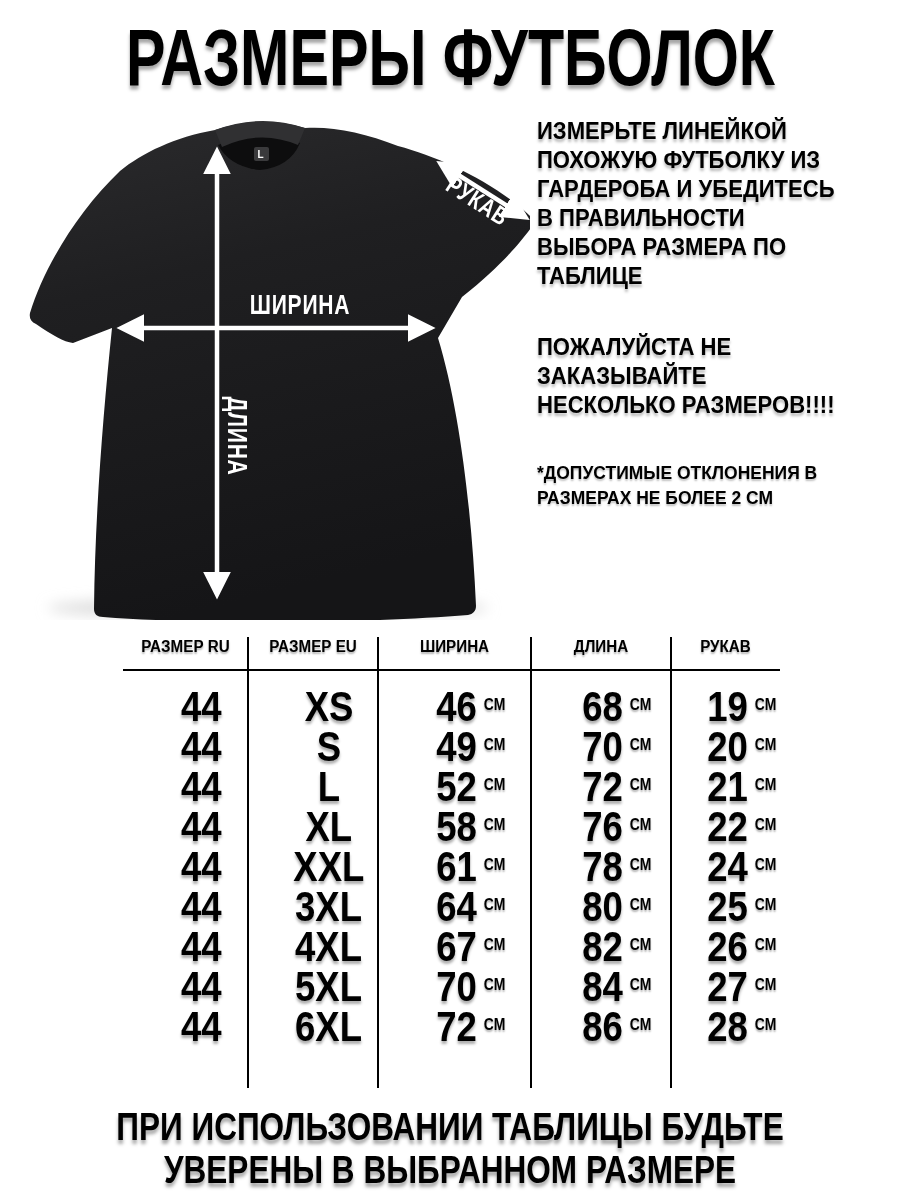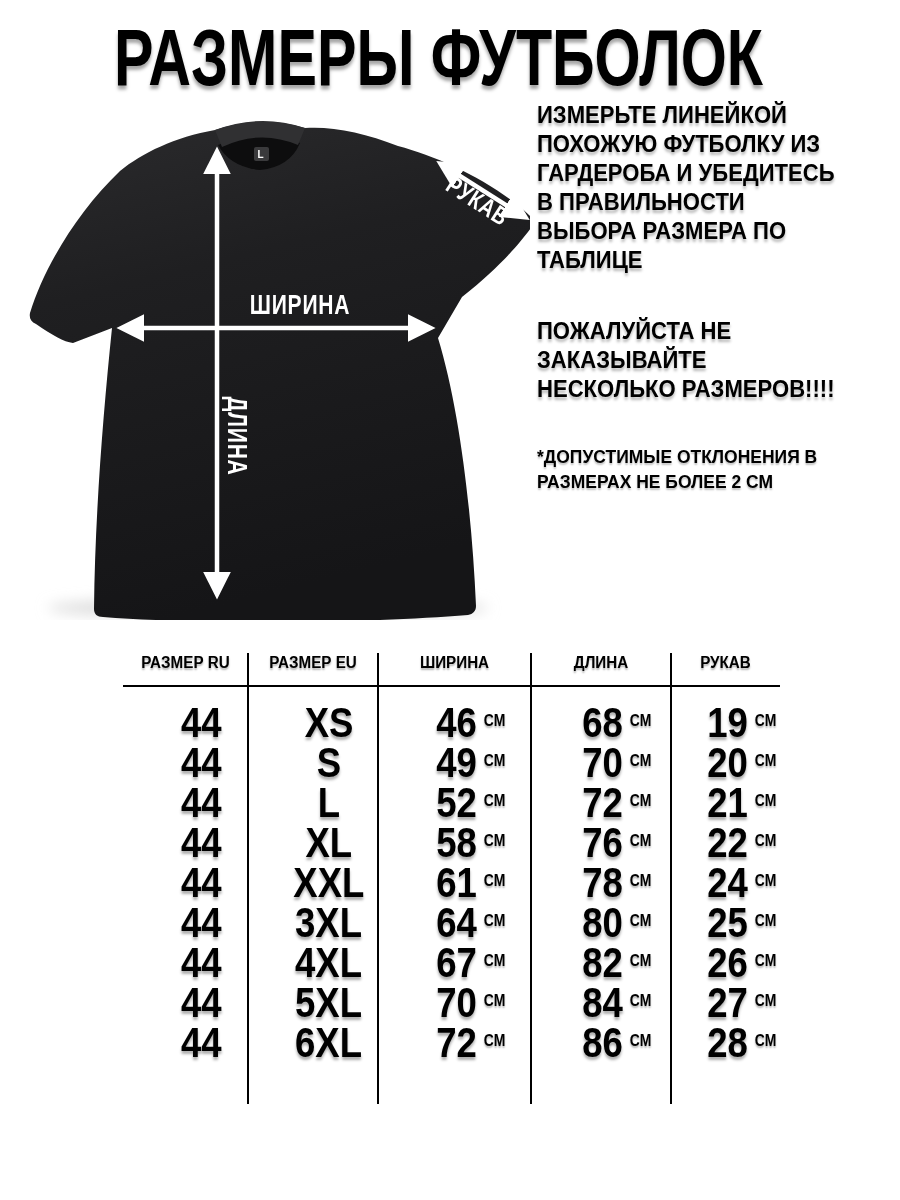--- a/index.html
+++ b/index.html
@@ -1,39 +1,39 @@
 <!DOCTYPE html>
 <html><head>
 <meta charset="utf-8">
 <style>
   html,body{margin:0;padding:0;background:#fff;}
   body{width:900px;height:1200px;font-family:"Liberation Sans",sans-serif;color:#000;}
   .canvas{position:relative;width:900px;height:1200px;overflow:hidden;background:#fff;}
 
   
-  .title{position:absolute;left:0;right:0;top:16px;text-align:left;white-space:nowrap;text-decoration:underline;}
+  .title{position:absolute;left:0;right:0;top:16px;text-align:center;white-space:nowrap;text-decoration:underline;}
   .title span{display:inline-block;font-size:80px;line-height:84px;font-weight:bold;
     transform:scaleX(0.74);transform-origin:center top;letter-spacing:0;
     text-shadow:0 4px 4px rgba(0,0,0,0.35);}
 
   
   .photo{position:absolute;left:10px;top:115px;width:520px;height:505px;}
   .photo svg{display:block;}
   .svgtext{font-weight:bold;fill:#ffffff;letter-spacing:1px;}
 
   
-  .instructions{position:absolute;left:537px;top:100px;width:360px;}
+  .instructions{position:absolute;left:537px;top:116px;width:360px;}
   .para{font-weight:bold;font-size:24px;line-height:29px;transform:scaleX(0.92);
     transform-origin:left top;text-shadow:0 3px 3px rgba(0,0,0,0.28);}
   .para.p2{margin-top:42px;}
   .note{margin-top:41px;font-weight:bold;font-size:19px;line-height:25px;
     transform:scaleX(0.92);transform-origin:left top;text-shadow:0 2px 2px rgba(0,0,0,0.25);}
 
   
-  .size-table{position:absolute;left:123px;top:637px;width:657px;height:451px;margin-top:16px;}
+  .size-table{position:absolute;left:123px;top:637px;width:657px;height:451px;}
   .vline{position:absolute;top:0;width:2px;height:451px;background:#000;}
   .vline.v1{left:124px;} .vline.v2{left:254px;} .vline.v3{left:407px;} .vline.v4{left:547px;}
   .hline{position:absolute;left:0;right:0;top:32px;height:2px;background:#000;}
   .thead{position:absolute;left:0;top:1px;width:657px;display:grid;
     grid-template-columns:125px 130px 153px 140px 109px;}
   .th{text-align:center;font-weight:bold;font-size:16px;line-height:18px;
     transform:scaleX(0.95);text-shadow:0 2px 2px rgba(0,0,0,0.3);}
   .tbody{position:absolute;left:16px;top:50px;width:657px;display:grid;
     grid-template-columns:125px 130px 153px 140px 109px;grid-auto-rows:40px;
     align-items:center;justify-items:center;}
@@ -304,14 +304,17 @@
           <span class="num">86</span>
           <span class="unit">СМ</span>
         </div>
         <div class="cellwrap">
           <span class="num">28</span>
           <span class="unit">СМ</span>
         </div>
       </div>
   </div>
 
+  <div class="footer">
+    <span class="squeeze"><div>ПРИ ИСПОЛЬЗОВАНИИ ТАБЛИЦЫ БУДЬТЕ</div><div>УВЕРЕНЫ В ВЫБРАННОМ РАЗМЕРЕ</div></span>
+  </div>
 
 </div>
 
 </body></html>

